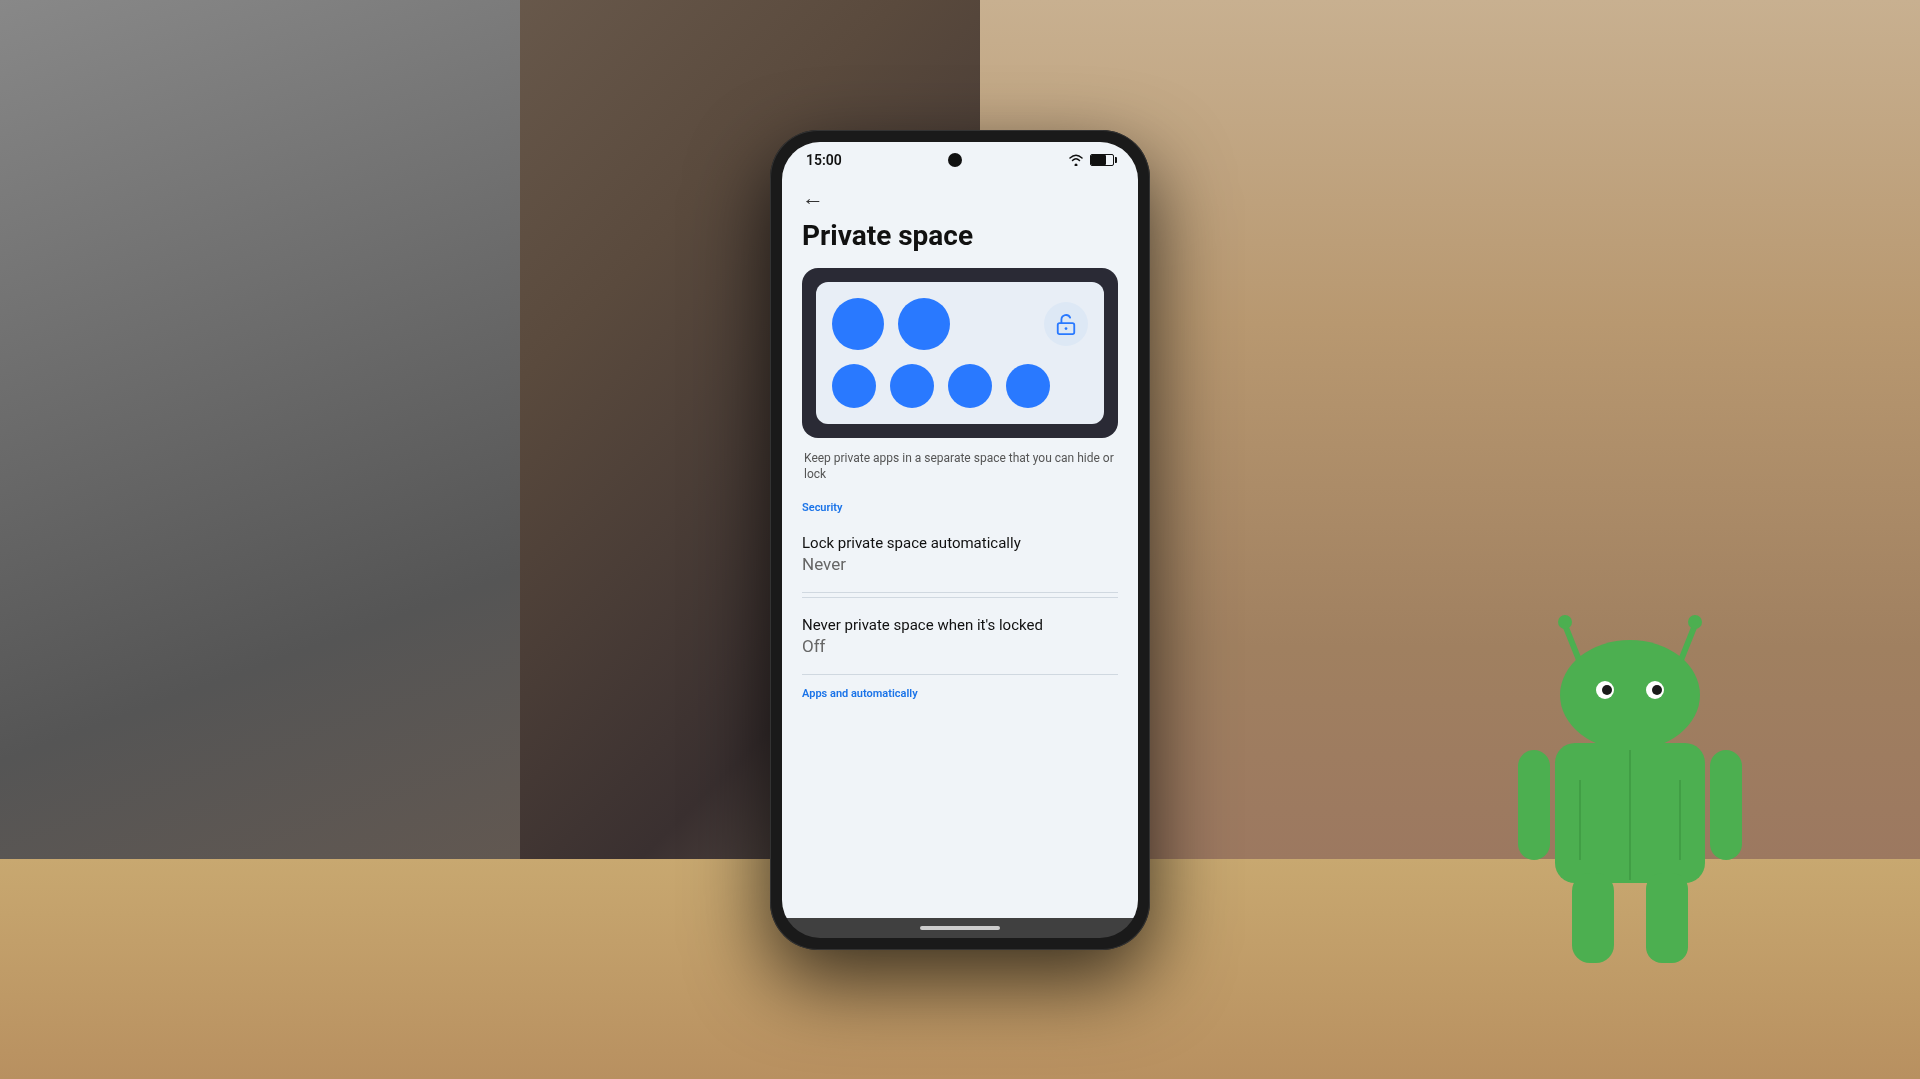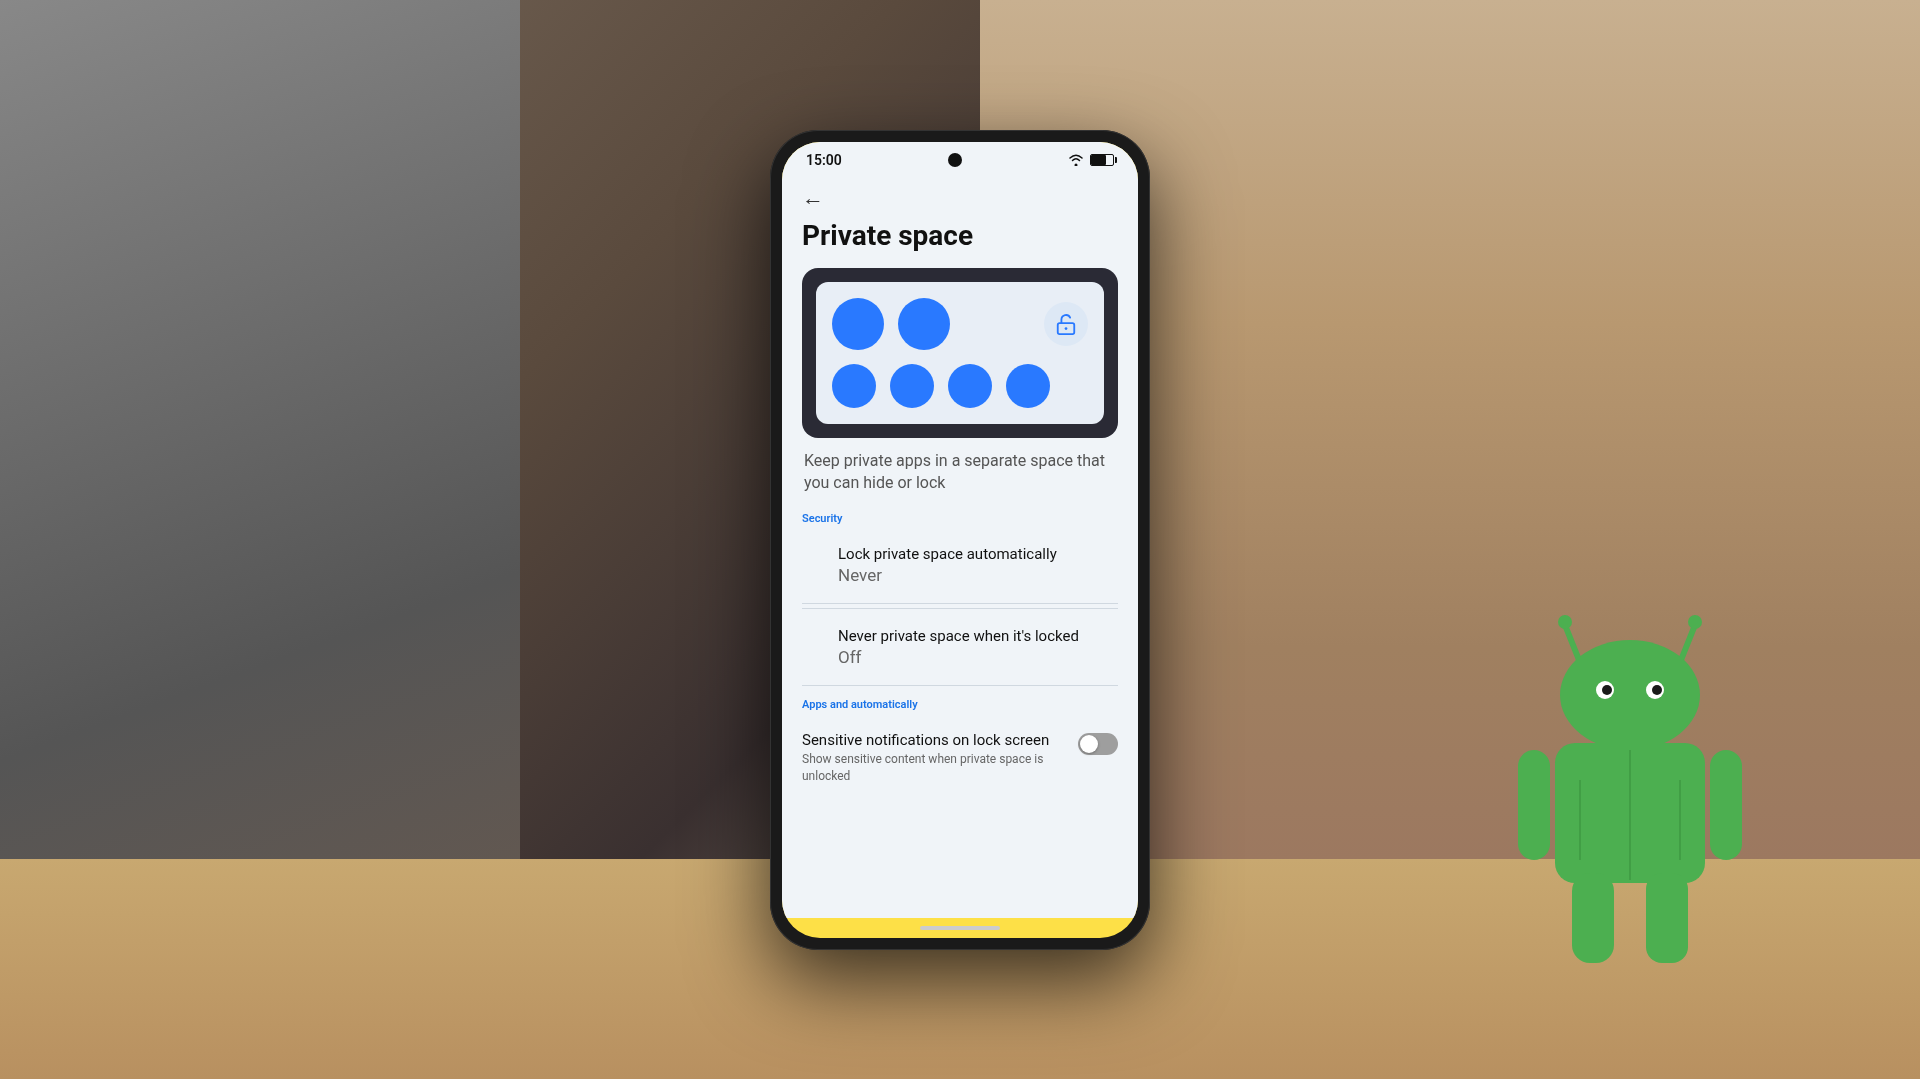--- a/index.html
+++ b/index.html
@@ -64,21 +64,21 @@
       background: #1a1a1a;
       border-radius: 48px;
       padding: 12px;
       box-shadow: 0 30px 80px rgba(0,0,0,0.7), inset 0 0 0 1px #333;
       position: relative;
     }
 
     .phone-screen {
       width: 100%;
       height: 100%;
-      background: #fde047;
+      background: #404040;
       border-radius: 38px;
       overflow: hidden;
       display: flex;
       flex-direction: column;
       position: relative;
     }
 
     
     .status-bar {
       display: flex;
@@ -220,42 +220,41 @@
       align-items: center;
       justify-content: center;
       margin-left: auto;
       font-size: 20px;
       color: #2979ff;
       cursor: pointer;
     }
 
     
     .description-text {
-      font-size: 16px;
+      font-size: 12px;
       color: #555;
       line-height: 1.4;
       margin-bottom: 14px;
       padding: 0 2px;
     }
 
     
     .section-header {
       font-size: 11px;
       font-weight: 600;
       color: #1a73e8;
       margin-bottom: 4px;
       padding: 4px 0 2px;
     }
 
     
     .settings-item {
       padding: 14px 0;
       border-bottom: none;
       cursor: pointer;
-      margin-left: 36px;
     }
 
     .settings-item-title {
       font-size: 15px;
       font-weight: 400;
       color: #111;
       margin-bottom: 2px;
     }
 
     .settings-item-subtitle {
@@ -443,29 +442,20 @@
 
         <div class="settings-item">
           <div class="settings-item-title">Never private space when it's locked</div>
           <div class="settings-item-subtitle">Off</div>
         </div>
 
         <div class="section-divider"></div>
 
         <div class="section-header" style="margin-top: 8px;">Apps and automatically</div>
 
-        <div class="toggle-row">
-          <div class="toggle-content">
-            <div class="toggle-title">Sensitive notifications on lock screen</div>
-            <div class="toggle-subtitle">Show sensitive content when private space is unlocked</div>
-          </div>
-          <div class="toggle-switch off">
-            <div class="toggle-knob"></div>
-          </div>
-        </div>
 
       </div>
 
       <div class="bottom-bar"></div>
 
     </div>
   </div>
 </div>
 
 </body></html>

